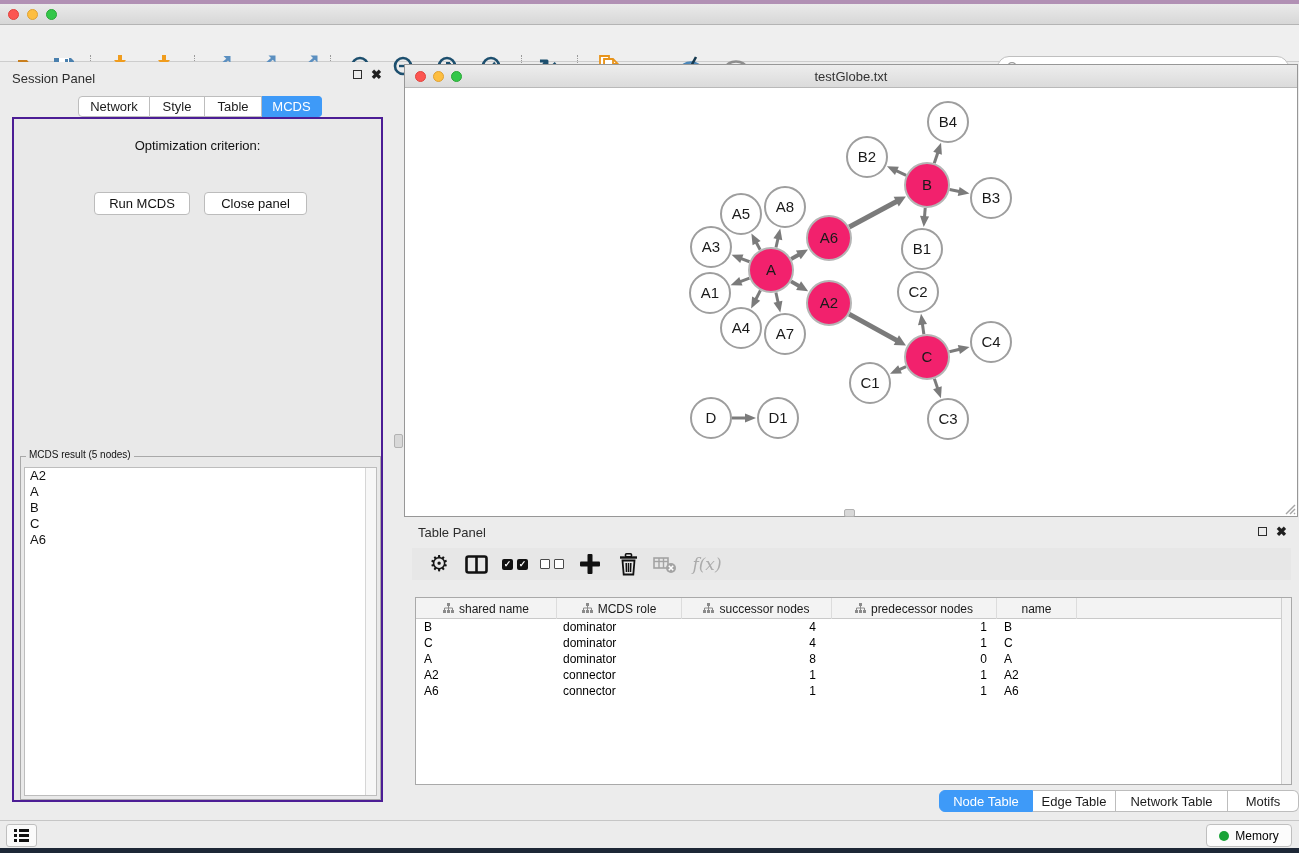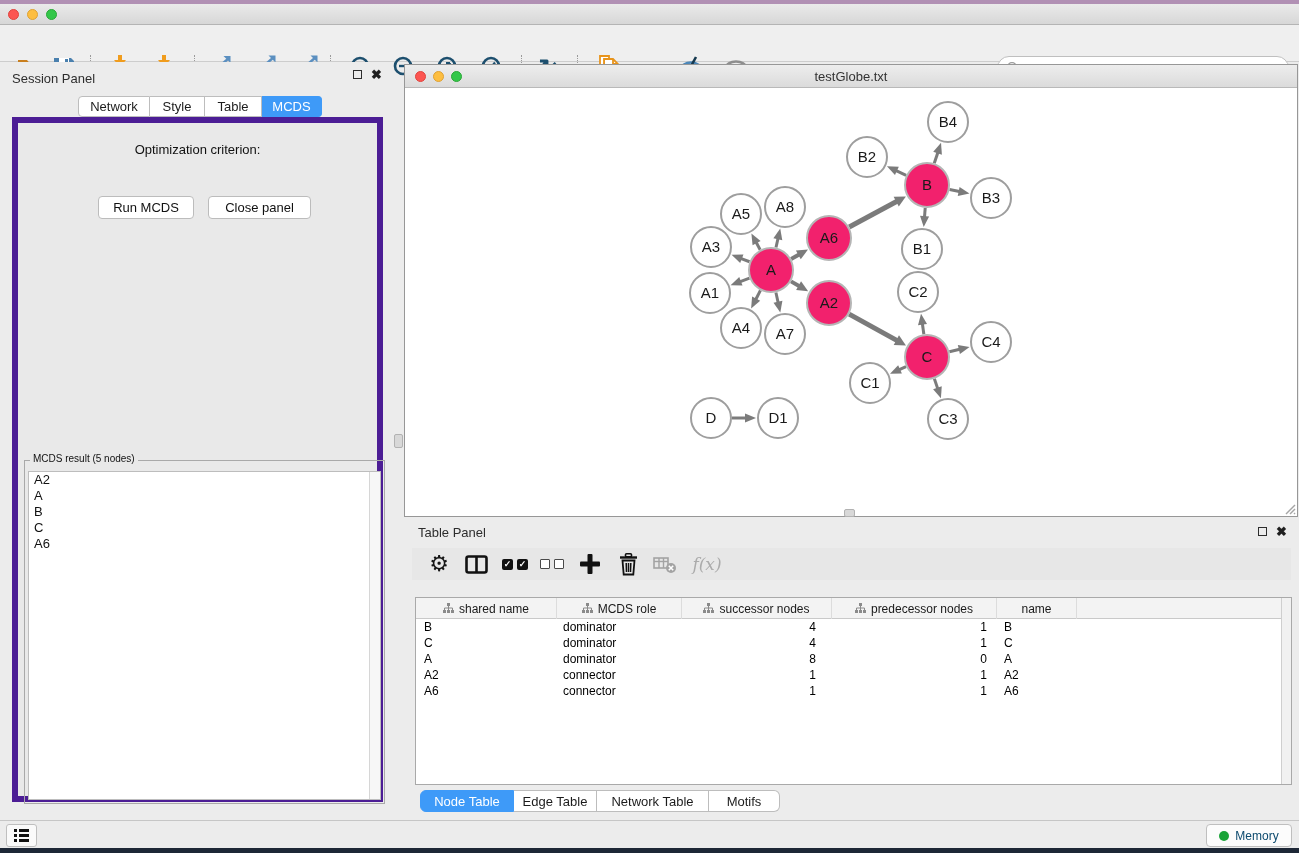--- a/index.html
+++ b/index.html
@@ -43,21 +43,21 @@
   .close-btn { font-size:13px; font-weight:900; color:#1f1f1f; line-height:9px; }
 
   .tabrow { position:absolute; display:flex; }
   .tab { height:21px; border:1px solid #bdbdbd; border-left:none; background:#fff;
     font-size:13px; color:#1c1c1c; display:flex; align-items:center; justify-content:center; }
   .tab:first-child { border-left:1px solid #bdbdbd; border-radius:4px 0 0 4px; }
   .tab:last-child { border-radius:0 4px 4px 0; }
   .tab.sel { background:#3e9af8; border-color:#3e9af8; color:#fff; }
 
   .cp-content { position:absolute; left:12px; top:55px; width:371px; height:685px;
-    border:6px solid #4c1d95; background:#e9e9e9; }
+    border:2px solid #4c1d95; background:#e9e9e9; }
   .opt-label { position:absolute; left:0; right:0; top:19px; text-align:center; font-size:13px; color:#111; }
   .selectbox { position:absolute; left:30px; top:40px; width:313px; height:23px; background:#fff;
     border:1px solid #b5b5b5; border-radius:4px; display:flex; align-items:center; }
   .selectbox .val { flex:1; font-size:13px; color:#111; padding-left:9px; }
   .select-cap { width:20px; height:21px; border-radius:0 3px 3px 0;
     background:linear-gradient(#6faaf9,#3272e0); display:flex; flex-direction:column;
     align-items:center; justify-content:center; gap:2px; }
   .tri-up { width:0; height:0; border-left:3.5px solid transparent; border-right:3.5px solid transparent; border-bottom:4px solid #fff; }
   .tri-dn { width:0; height:0; border-left:3.5px solid transparent; border-right:3.5px solid transparent; border-top:4px solid #fff; }
   .btn { position:absolute; height:23px; background:#fff; border:1px solid #bcbcbc; border-radius:4px;
@@ -99,38 +99,38 @@
 
   .datatable { position:absolute; left:11px; top:80px; width:877px; height:188px;
     background:#fff; border:1px solid #a9a9a9; }
   .thead { display:flex; height:21px; background:#f3f3f3; border-bottom:1px solid #c9c9c9; }
   .th { display:flex; align-items:center; justify-content:center; gap:5px; font-size:12px; color:#1a1a1a;
     border-right:1px solid #dcdcdc; height:21px; }
   .trow { display:flex; height:16px; }
   .td { font-size:12px; color:#000; line-height:16px; white-space:nowrap; overflow:hidden; }
   .vtrack { position:absolute; right:0; top:0; bottom:0; width:10px; background:#f1f1f1; border-left:1px solid #cfcfcf; }
 
-  .tp-tabs { position:absolute; left:16px; right:0; top:273px; display:flex; justify-content:flex-start; }
+  .tp-tabs { position:absolute; left:16px; right:0; top:273px; display:flex; justify-content:flex-end; }
   .tp-tabs .tab { height:22px; font-size:13px; }
   .tp-tabs .tab:first-child { border-radius:6px 0 0 6px; }
   .tp-tabs .tab:last-child { border-radius:0 6px 6px 0; }
 
   
   .statusbar { position:absolute; left:0; top:820px; width:1299px; height:28px;
     background:#ececec; border-top:1px solid #c6c6c6; }
   .sb-left { position:absolute; left:6px; top:3px; width:31px; height:23px; background:#fafafa;
     border:1px solid #bfbfbf; border-radius:3px; display:flex; align-items:center; justify-content:center; }
   .listicon { display:flex; flex-direction:column; gap:2px; }
   .listicon .row { display:flex; align-items:center; gap:2px; }
   .listicon .dot { width:3px; height:3px; background:#111; }
   .listicon .bar { width:10px; height:3px; background:#111; }
   .sb-mem { position:absolute; right:7px; top:3px; width:86px; height:23px; background:#fcfcfc;
     border:1px solid #bfbfbf; border-radius:4px; display:flex; align-items:center; justify-content:center; gap:6px; }
   .memdot { width:10px; height:10px; border-radius:50%; background:#19a337; }
-  .sb-mem .lbl { font-size:12px; color:#0c4a6e; }
+  .sb-mem .lbl { font-size:12px; color:#000000; }
 </style>
 </head>
 <body>
 
 <div id="app">
   <div class="desk-top"></div>
 
   <div class="titlebar">
     <div class="lights" style="left:8px;">
       <span class="light red"></span>

